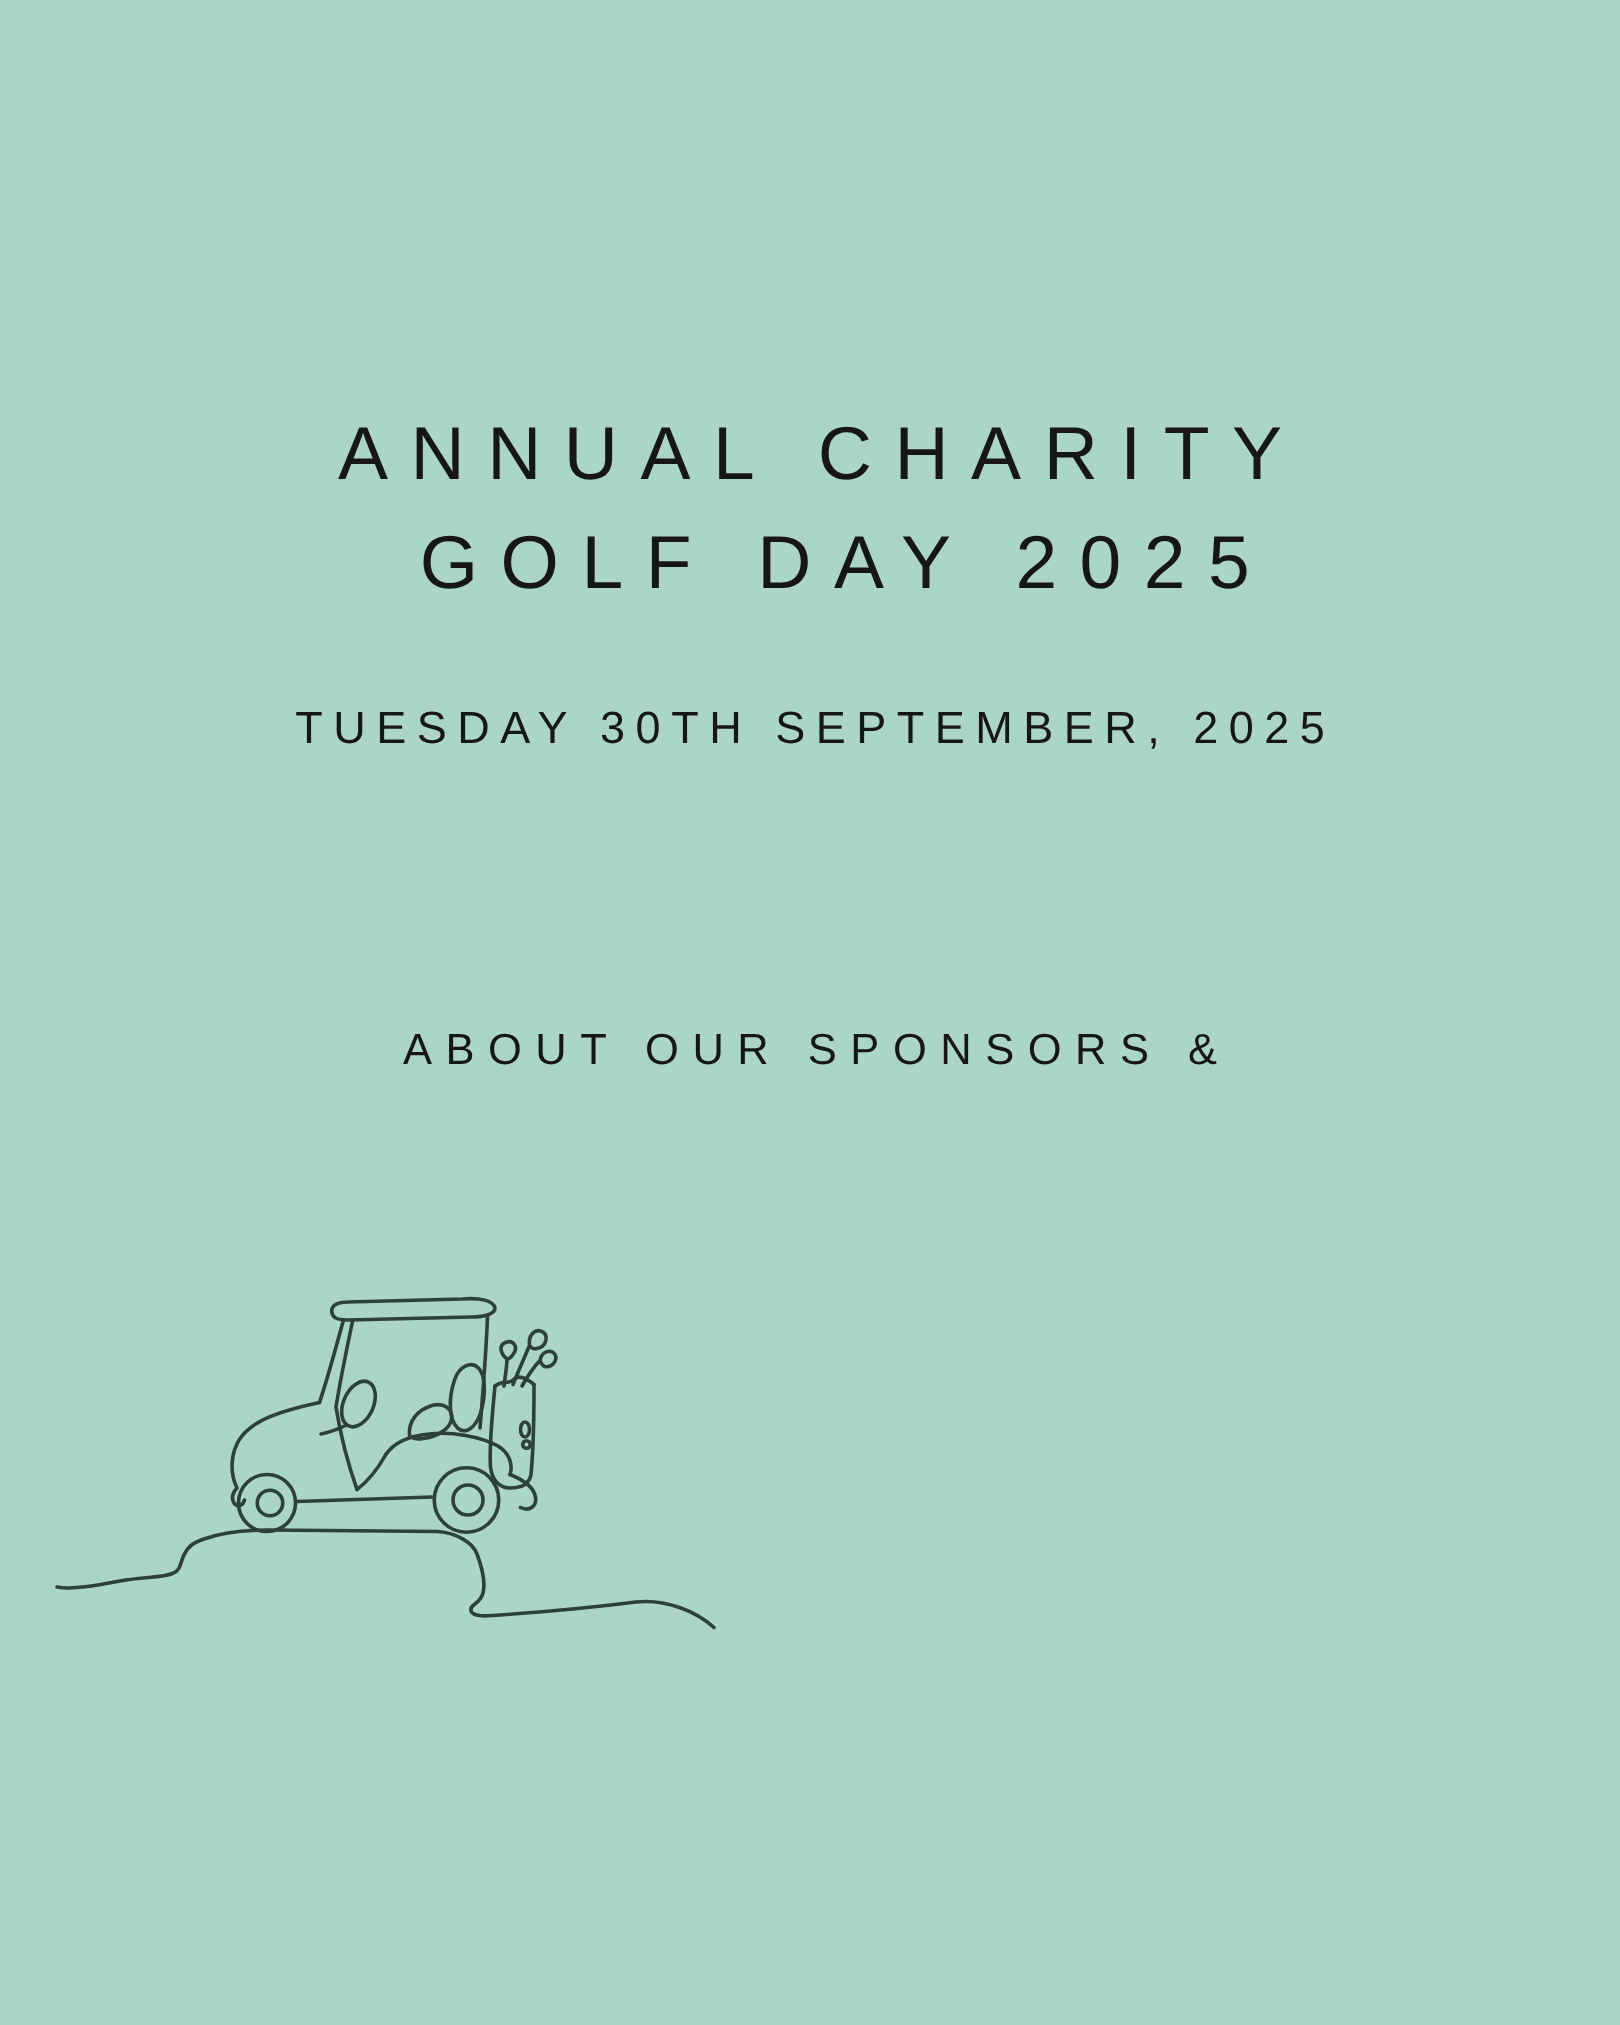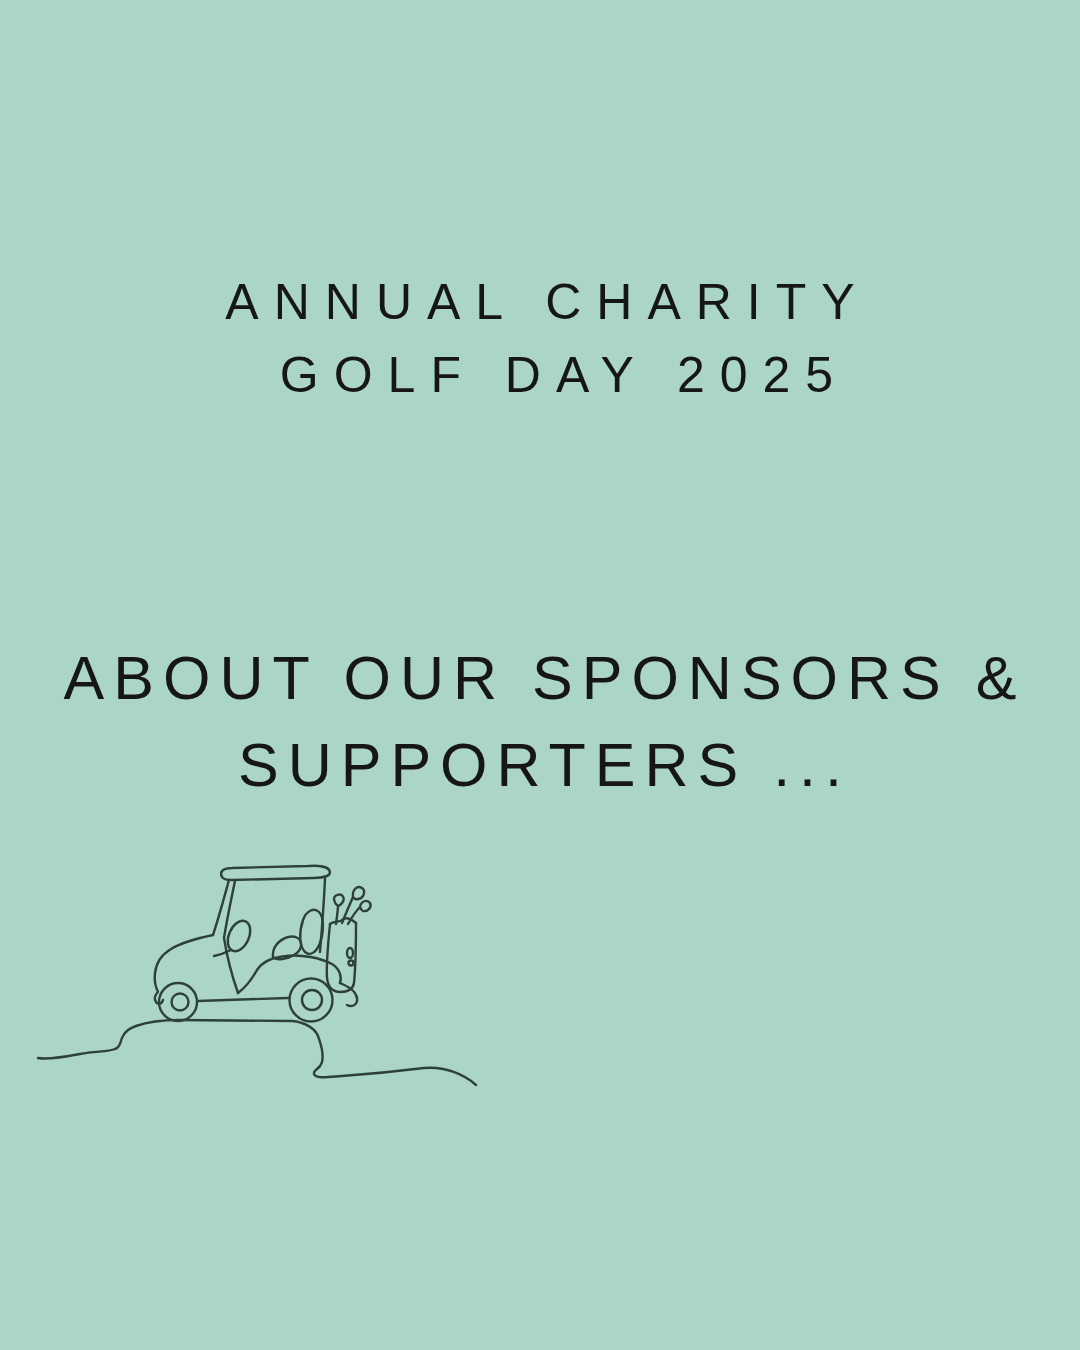--- a/index.html
+++ b/index.html
@@ -38,24 +38,25 @@
   .title-2{top:350px;padding-left:48px;}
   .detail{
     font-size:30px;
     font-weight:400;
     letter-spacing:7px;
     padding-left:7px;
   }
   .detail-1{top:471px;}
   .detail-2{top:527px;}
   .section{
-    font-size:61px;
+    font-size:29px;
     font-weight:300;
     letter-spacing:9px;
     padding-left:9px;
+    margin-top:38px;
   }
   .section-1{top:648px;}
   .section-2{top:735px;}
   .cart{
     position:absolute;
     left:20px;top:840px;
     width:480px;height:260px;
   }
   .cart path, .cart circle, .cart ellipse{
     fill:none;
@@ -67,25 +68,25 @@
 </style>
 </head>
 <body>
 
 <div class="poster">
 
   <div class="line title title-1">ANNUAL CHARITY</div>
 
   <div class="line title title-2">GOLF DAY 2025</div>
 
+  <div class="line detail detail-1">TUESDAY 30TH SEPTEMBER, 2025</div>
 
 
   <div class="line section section-1">ABOUT OUR SPONSORS &amp;</div>
 
-  <div class="line section section-2">SUPPORTERS ...</div>
 
   <svg class="cart" viewBox="0 0 480 260" xmlns="http://www.w3.org/2000/svg" aria-hidden="true">
 
     <g>
       <path d="M 202,37 C 199,31 204,28 212,28 L 288,26 C 300,25 309,27 310,32 C 310,36 303,38 294,38 L 212,40 C 206,40 203,39 202,37"></path>
       <path d="M 209,40 C 204,58 199,77 193,95"></path>
       <path d="M 215,41 C 211,60 207,79 204,98 C 207,117 212,136 218,153"></path>
       <path d="M 305,38 C 304,63 302,88 300,112"></path>
     </g>
 

